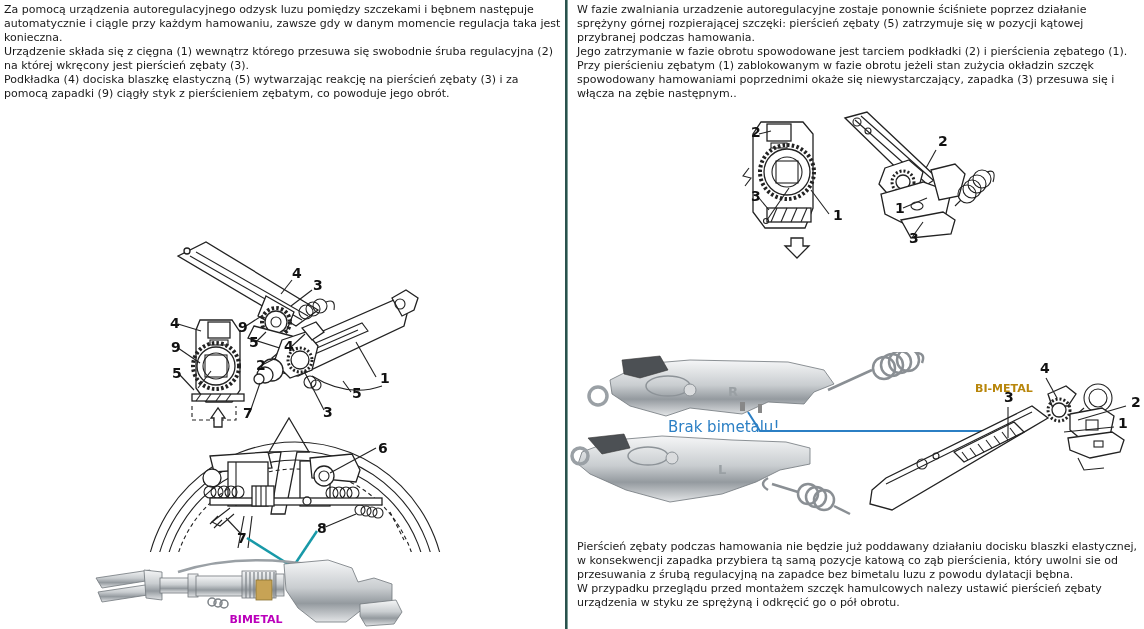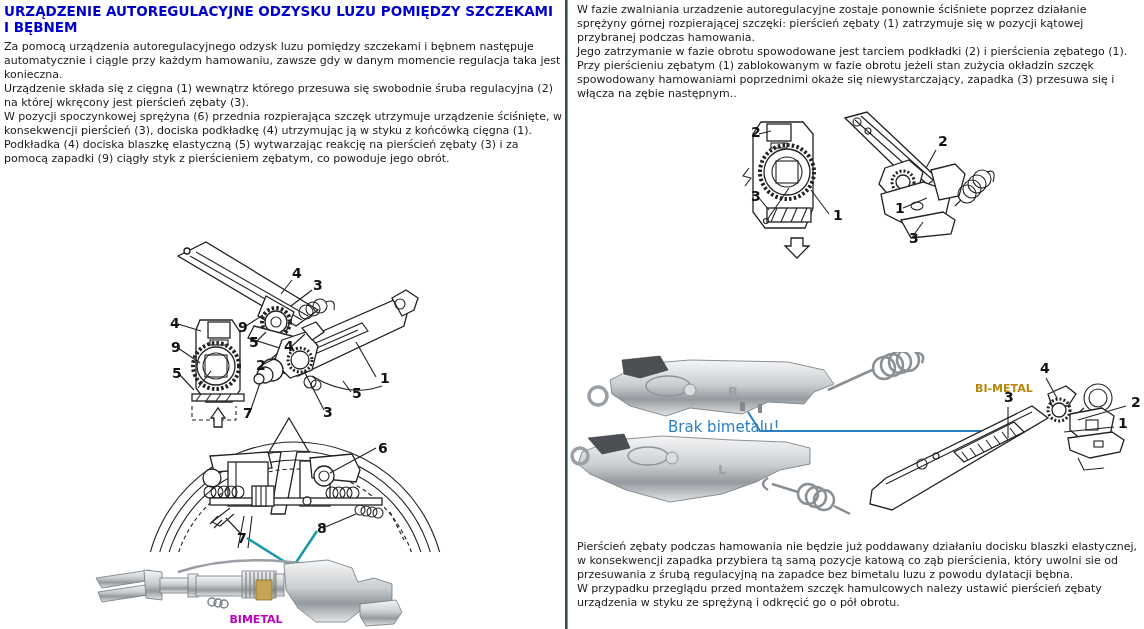--- a/index.html
+++ b/index.html
@@ -38,33 +38,31 @@
   .label-blue{font-size:15px;fill:var(--annotation_blue,#2b7fc4);font-family:"DejaVu Sans",sans-serif;}
   .blueLine{stroke:var(--annotation_blue,#2b7fc4);stroke-width:2;fill:none;}
   .label-olive{font-size:11px;font-weight:bold;fill:var(--olive_label,#b8860b);font-family:"DejaVu Sans",sans-serif;}
 </style>
 </head>
 <body>
 
 <div class="page">
 
   <div class="col-left-text">
-    <h1 class="title">URZĄDZENIE AUTOREGULACYJNE ODZYSKU LUZU POMIĘDZY SZCZEKAMI I BĘBNEM</h1>
     <div>
         <p class="para">Za pomocą urządzenia autoregulacyjnego odzysk luzu pomiędzy szczekami i bębnem następuje automatycznie i ciągle przy każdym hamowaniu, zawsze gdy w danym momencie regulacja taka jest konieczna.</p>
         <p class="para">Urządzenie składa się z cięgna (1) wewnątrz którego przesuwa się swobodnie śruba regulacyjna (2) na której wkręcony jest pierścień zębaty (3).</p>
-        <p class="para">W pozycji spoczynkowej sprężyna (6) przednia rozpierająca szczęk utrzymuje urządzenie ściśnięte, w konsekwencji pierścień (3), dociska podkładkę (4) utrzymując ją w styku z końcówką cięgna (1).</p>
         <p class="para">Podkładka (4) dociska blaszkę elastyczną (5) wytwarzając reakcję na pierścień zębaty (3) i za pomocą zapadki (9) ciągły styk z pierścieniem zębatym, co powoduje jego obrót.</p>
       </div>
   </div>
 
   <div class="divider"></div>
 
   <div class="col-right-top">
-      <p class="para">W fazie zwalniania urzadzenie autoregulacyjne zostaje ponownie ściśniete poprzez działanie sprężyny górnej rozpierającej szczęki: pierścień zębaty (1) zatrzymuje się w pozycji kątowej przybranej podczas hamowania.</p>
+      <p class="para">W fazie zwalniania urzadzenie autoregulacyjne zostaje ponownie ściśniete poprzez działanie sprężyny górnej rozpierającej szczęki: pierścień zębaty (5) zatrzymuje się w pozycji kątowej przybranej podczas hamowania.</p>
       <p class="para">Jego zatrzymanie w fazie obrotu spowodowane jest tarciem podkładki (2) i pierścienia zębatego (1). Przy pierścieniu zębatym (1) zablokowanym w fazie obrotu jeżeli stan zużycia okładzin szczęk spowodowany hamowaniami poprzednimi okaże się niewystarczający, zapadka (3) przesuwa się i włącza na zębie następnym..</p>
     </div>
   <div class="col-right-mid">
     </div>
   <div class="col-right-bottom">
       <p class="para">Pierścień zębaty podczas hamowania nie będzie już poddawany działaniu docisku blaszki elastycznej, w konsekwencji zapadka przybiera tą samą pozycje katową co ząb pierścienia, który uwolni sie od przesuwania z śrubą regulacyjną na zapadce bez bimetalu luzu z powodu dylatacji bębna.</p>
       <p class="para">W przypadku przeglądu przed montażem szczęk hamulcowych nalezy ustawić pierścień zębaty urządzenia w styku ze sprężyną i odkręcić go o pół obrotu.</p>
     </div>
 
   <svg class="figL" width="505" height="399" viewBox="0 0 505 399">

